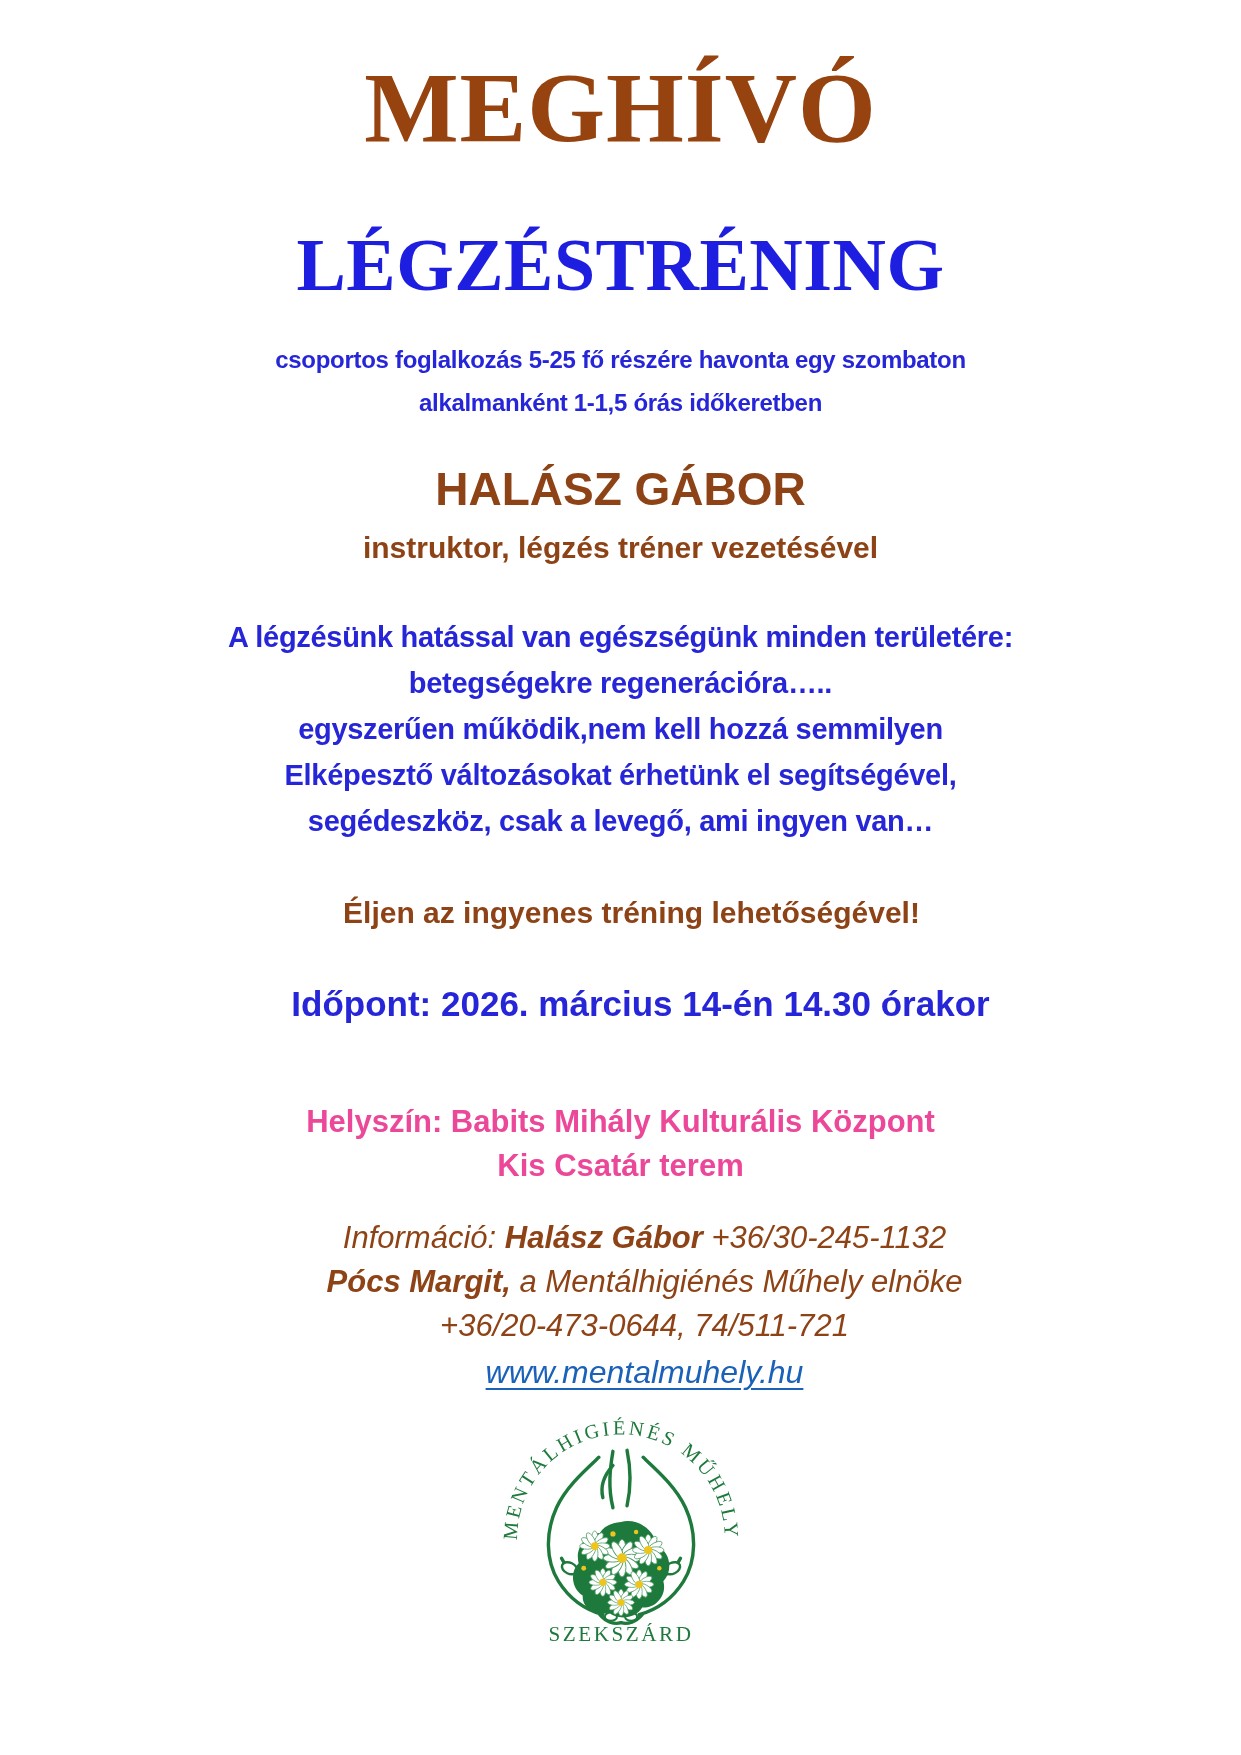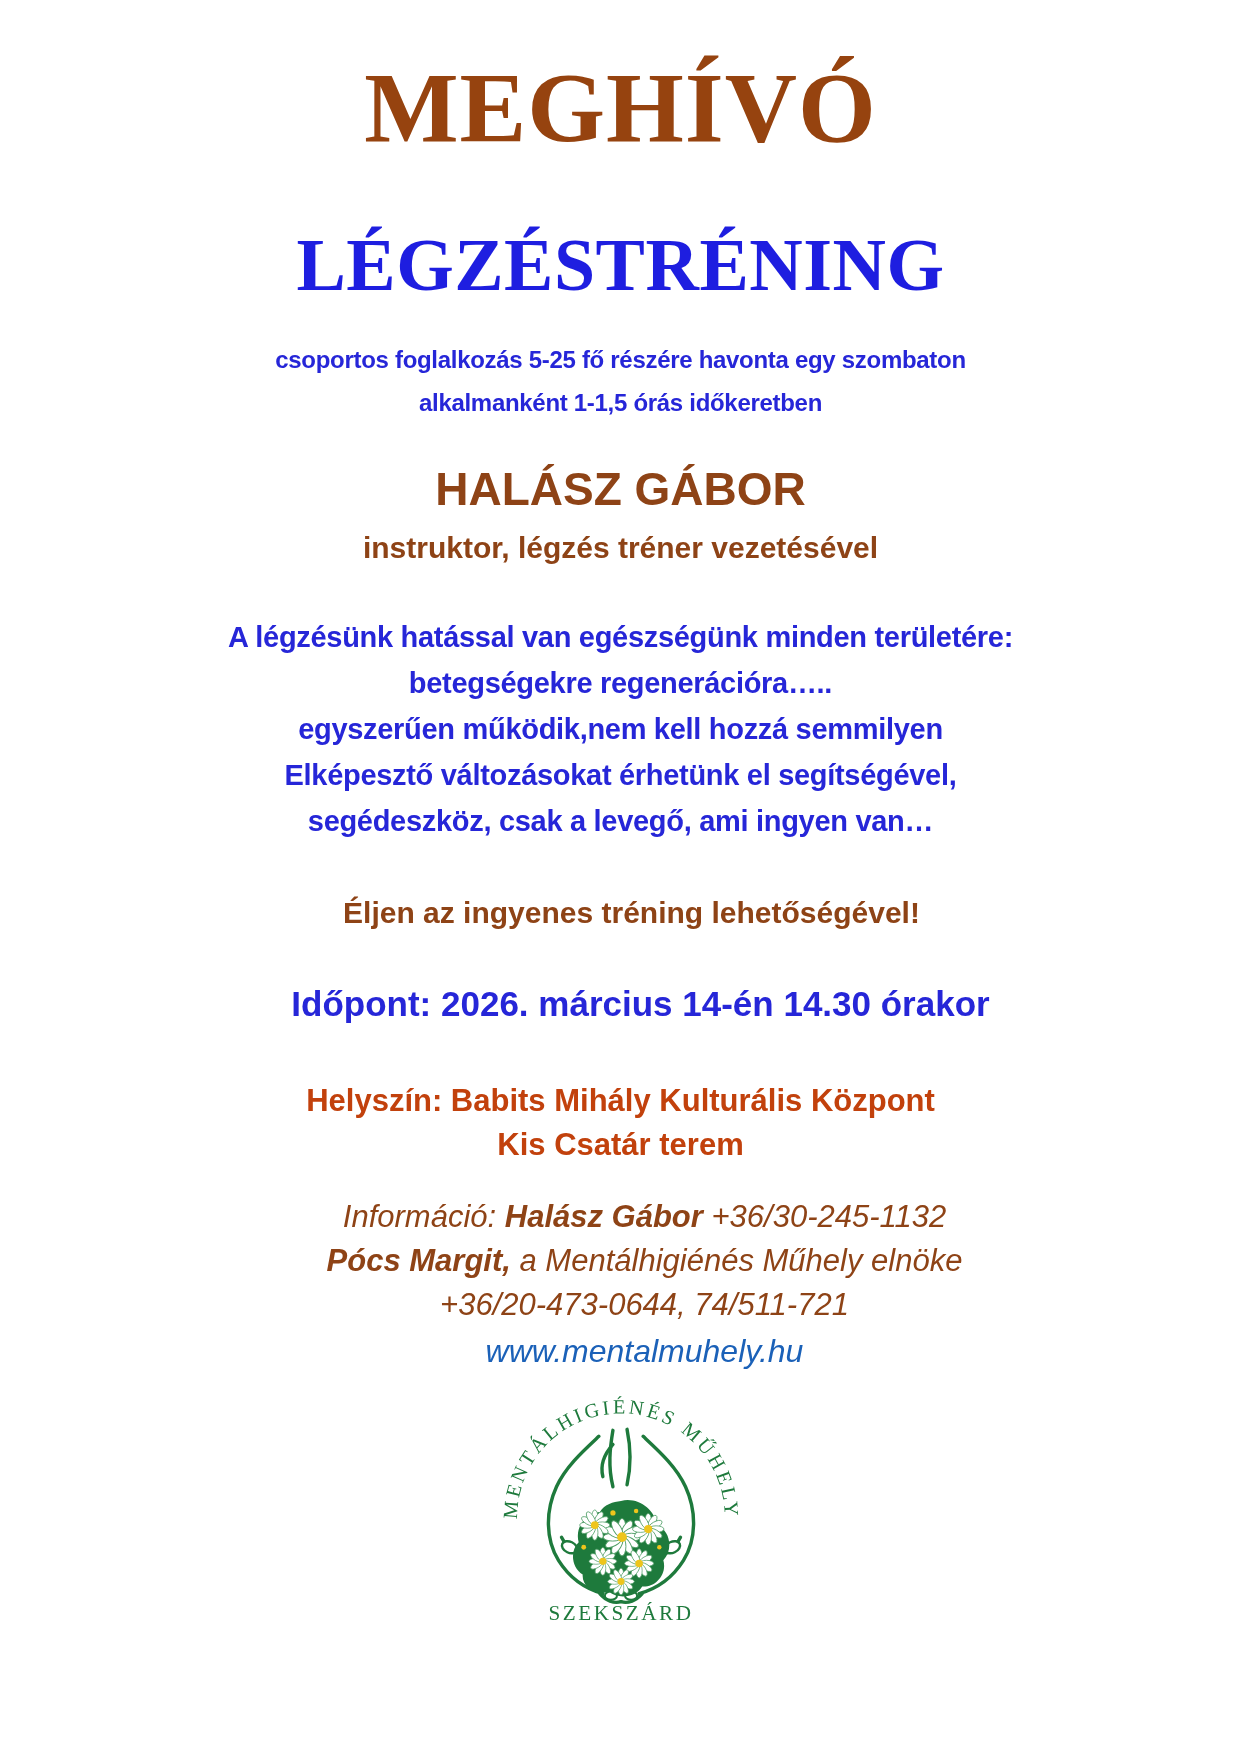--- a/index.html
+++ b/index.html
@@ -78,42 +78,43 @@
   }
   .datetime {
     margin-top: 56px;
     font-size: 35px;
     font-weight: bold;
     color: #2626d8;
     line-height: 1.1;
     margin-left: 40px;
   }
   .venue {
-    margin-top: 56px;
+    margin-top: 77px;
     font-size: 31px;
-    color: #c2410c;
+    color: #ec4899;
     line-height: 44px;
   }
   .venue .bold { font-weight: bold; }
   .contact {
     margin-top: 28px;
     font-size: 31px;
     font-style: italic;
     color: #8e4316;
     line-height: 44px;
     padding-left: 48px;
   }
   .contact .bold { font-weight: bold; }
   .website-row {
     line-height: 48px;
   }
   .website-link {
     color: #1b61b8;
     font-size: 32px;
     font-style: italic;
+    text-decoration: underline;
     text-decoration-thickness: 2px;
     text-underline-offset: 5px;
     cursor: pointer;
   }
   .logo-wrap {
     margin-top: 20px;
   }
   .logo-wrap svg {
     display: inline-block;
   }

